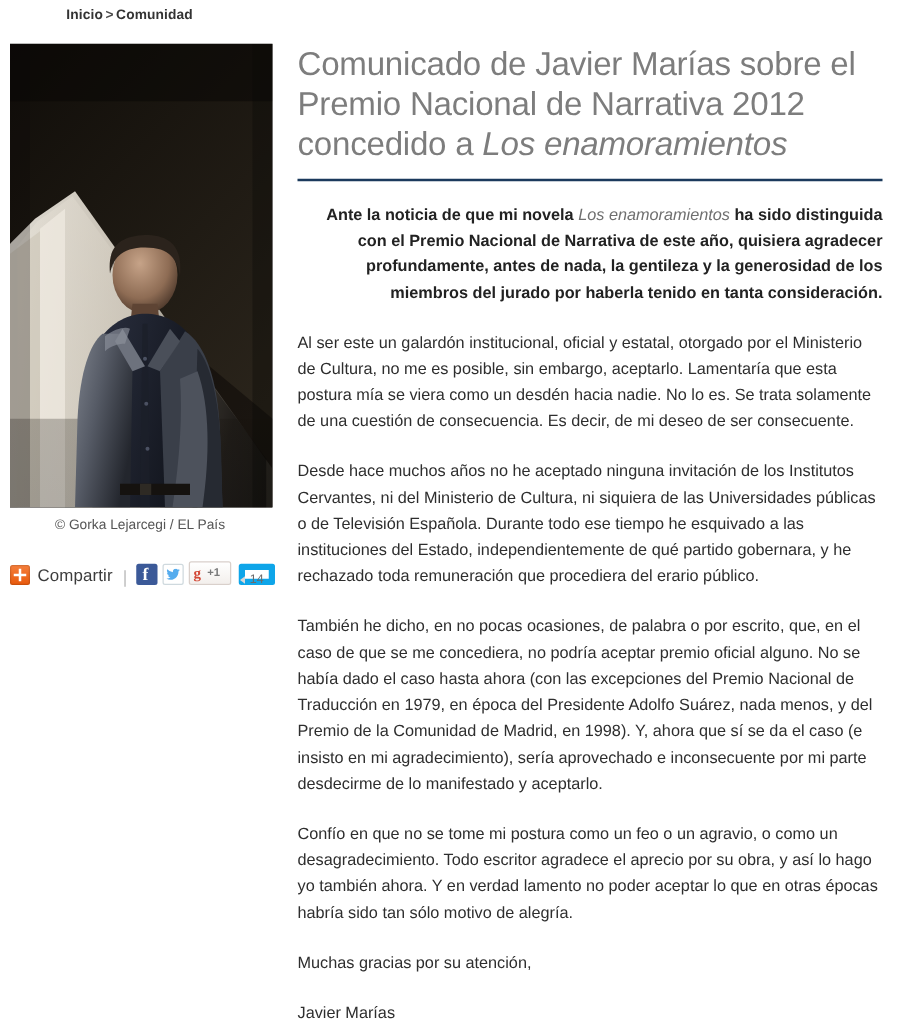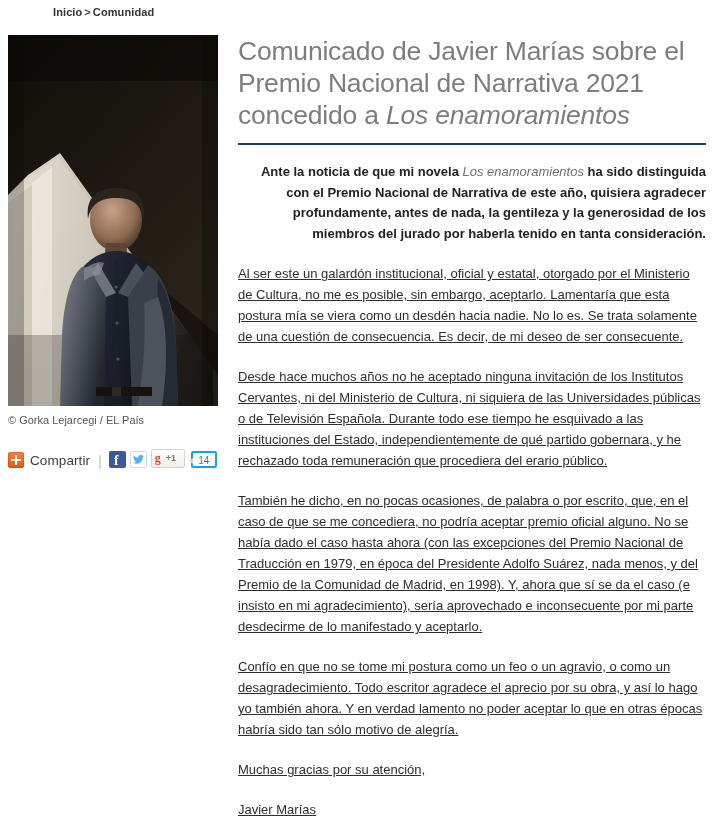--- a/index.html
+++ b/index.html
@@ -56,21 +56,21 @@
     height: 371px;
     display: block;
     position: relative;
     overflow: hidden;
     background: #0a0806;
   }
   .photo svg { display: block; }
   .photo-caption {
     font-size: 11px;
     color: #555555;
-    text-align: left;
+    text-align: center;
     padding: 7px 2px 0 0;
     line-height: 14px;
   }
 
   
   .share-bar {
     margin-top: 21px;
     display: flex;
     align-items: flex-end;
     height: 20px;
@@ -154,21 +154,21 @@
     left: 14px; top: 2px;
     color: #7a7a7a;
     font-size: 9px;
     line-height: 13px;
     font-weight: bold;
   }
   .count-bubble {
     height: 17px;
     min-width: 26px;
     box-sizing: border-box;
-    border: 2px solid #0ea5e9;
+    border: 5px solid #0ea5e9;
     border-radius: 2px;
     background: #ffffff;
     color: #6b6b6b;
     font-size: 10px;
     line-height: 15px;
     text-align: center;
     padding: 0 4px;
     flex: 0 0 auto;
     position: relative;
   }
@@ -218,21 +218,20 @@
   .article-lead em {
     font-weight: normal;
     font-style: italic;
     color: #6f6f6f;
   }
   .article-body p {
     font-size: 13px;
     line-height: 21px;
     color: #2e2e2e;
     margin: 19px 0 0 0;
-    text-decoration: underline;
   }
   .sig-block p {
     margin: 0;
   }
   .sig-gap { margin-top: 19px !important; }
 </style>
 </head>
 <body>
 
 <div class="breadcrumb">
@@ -348,21 +347,21 @@
         <span class="gp-plus">+1</span>
       </span>
 
       <span class="count-bubble">14</span>
     </div>
   </div>
 
   <div class="col-right">
 
 
-    <h1 class="article-title"><span>Comunicado de Javier Marías sobre el Premio Nacional de Narrativa 2021 concedido a </span><em>Los enamoramientos</em></h1>
+    <h1 class="article-title"><span>Comunicado de Javier Marías sobre el Premio Nacional de Narrativa 2012 concedido a </span><em>Los enamoramientos</em></h1>
 
     <hr class="title-rule">
 
     <p class="article-lead"><span>Ante la noticia de que mi novela </span><em>Los enamoramientos</em><span> ha sido distinguida con el Premio Nacional de Narrativa de este año, quisiera agradecer profundamente, antes de nada, la gentileza y la generosidad de los miembros del jurado por haberla tenido en tanta consideración.</span></p>
 
     <div class="article-body">
       <p>Al ser este un galardón institucional, oficial y estatal, otorgado por el Ministerio de Cultura, no me es posible, sin embargo, aceptarlo. Lamentaría que esta postura mía se viera como un desdén hacia nadie. No lo es. Se trata solamente de una cuestión de consecuencia. Es decir, de mi deseo de ser consecuente.</p>
       <p>Desde hace muchos años no he aceptado ninguna invitación de los Institutos Cervantes, ni del Ministerio de Cultura, ni siquiera de las Universidades públicas o de Televisión Española. Durante todo ese tiempo he esquivado a las instituciones del Estado, independientemente de qué partido gobernara, y he rechazado toda remuneración que procediera del erario público.</p>
       <p>También he dicho, en no pocas ocasiones, de palabra o por escrito, que, en el caso de que se me concediera, no podría aceptar premio oficial alguno. No se había dado el caso hasta ahora (con las excepciones del Premio Nacional de Traducción en 1979, en época del Presidente Adolfo Suárez, nada menos, y del Premio de la Comunidad de Madrid, en 1998). Y, ahora que sí se da el caso (e insisto en mi agradecimiento), sería aprovechado e inconsecuente por mi parte desdecirme de lo manifestado y aceptarlo.</p>
       <p>Confío en que no se tome mi postura como un feo o un agravio, o como un desagradecimiento. Todo escritor agradece el aprecio por su obra, y así lo hago yo también ahora. Y en verdad lamento no poder aceptar lo que en otras épocas habría sido tan sólo motivo de alegría.</p>

